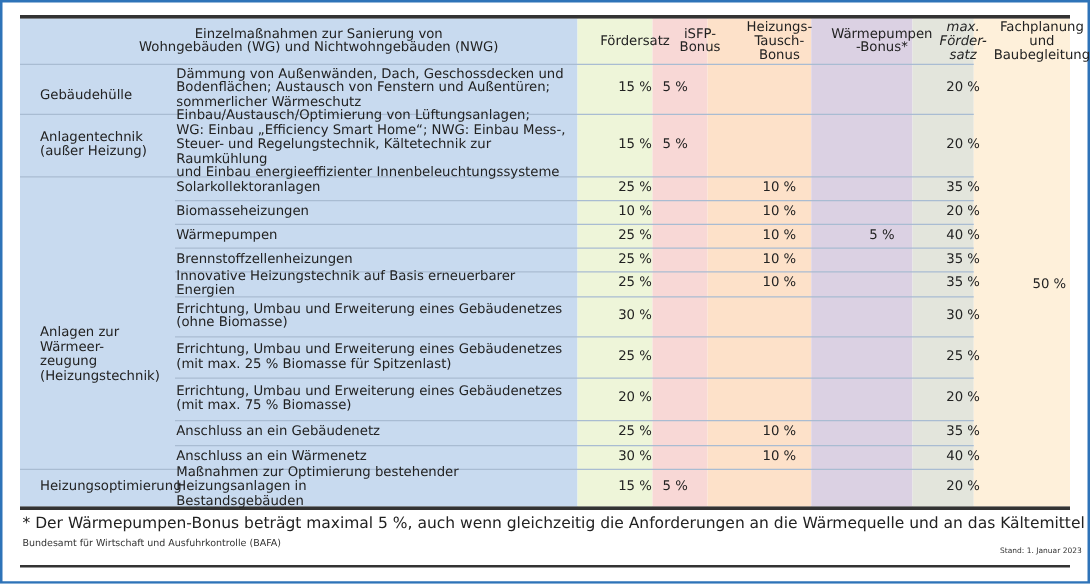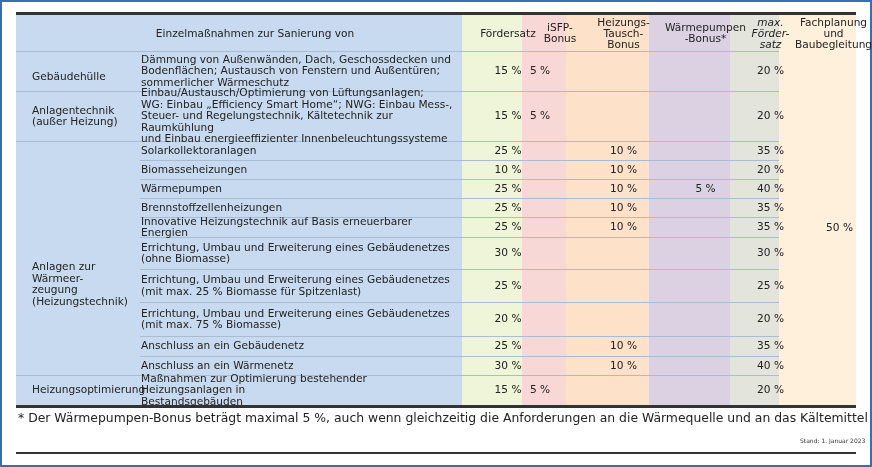--- a/index.html
+++ b/index.html
@@ -50,21 +50,21 @@
 <div class="tbl">
   <div class="col c-blue"></div>
   <div class="col c-green"></div>
   <div class="col c-pink"></div>
   <div class="col c-orange"></div>
   <div class="col c-purple"></div>
   <div class="col c-gray"></div>
   <div class="col c-fach"></div>
 
   <div id="grid">
-      <div class="cell center hdr" style="left: 0px; top: 0px; width: 446px; height: 36px; flex-direction: column; white-space: pre-line;"><div>Einzelmaßnahmen zur Sanierung von</div></div>
+      <div class="cell center hdr" style="left: 0px; top: 0px; width: 446px; height: 36px; flex-direction: column; white-space: pre-line;"><div>Einzelmaßnahmen zur Sanierung von</div><div>Wohngebäuden (WG) und Nichtwohngebäuden (NWG)</div></div>
       <div class="cell center hdr" style="left: 446px; top: 0px; width: 60px; height: 36px; white-space: pre-line;">Fördersatz</div>
       <div class="cell center hdr" style="left: 506px; top: 0px; width: 44px; height: 36px; white-space: pre-line;">iSFP-
 Bonus</div>
       <div class="cell center hdr" style="left: 550px; top: 0px; width: 83px; height: 36px; white-space: pre-line;">Heizungs-
 Tausch-
 Bonus</div>
       <div class="cell center hdr" style="left: 633px; top: 0px; width: 81px; height: 36px; white-space: pre-line;">Wärmepumpen
 -Bonus*</div>
       <div class="cell center hdr" style="left: 714px; top: 0px; width: 49px; height: 36px; white-space: pre-line; font-style: italic;">max.
 Förder-
@@ -178,15 +178,16 @@
       <div class="cell" style="left: 514px; top: 360px; width: 44px; height: 30px; white-space: pre-line;">5 %</div>
       <div class="cell center" style="left: 550px; top: 360px; width: 83px; height: 30px; white-space: pre-line;"></div>
       <div class="cell center" style="left: 633px; top: 360px; width: 81px; height: 30px; white-space: pre-line;"></div>
       <div class="cell center" style="left: 714px; top: 360px; width: 49px; height: 30px; white-space: pre-line;">20 %</div>
       <div class="cell center" style="left: 763px; top: 36px; width: 77px; height: 354px; white-space: pre-line; padding-left: 12px;">50 %</div>
     </div>
 </div>
 
 <div class="foot-note">* Der Wärmepumpen-Bonus beträgt maximal 5 %, auch wenn gleichzeitig die Anforderungen an die Wärmequelle und an das Kältemittel erfüllt werden.</div>
 <div class="foot-src">
+  <div>Bundesamt für Wirtschaft und Ausfuhrkontrolle (BAFA)</div>
 </div>
 <div class="foot-stand">Stand: 1. Januar 2023</div>
 <div class="foot-line"></div>
 
 </body></html>

